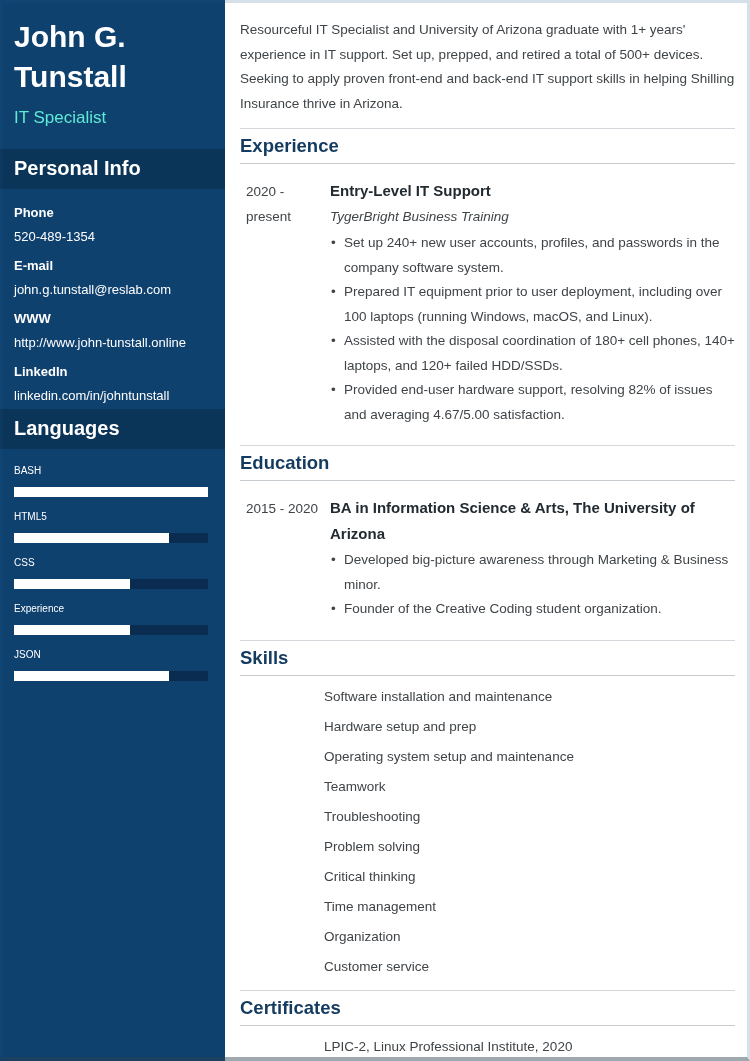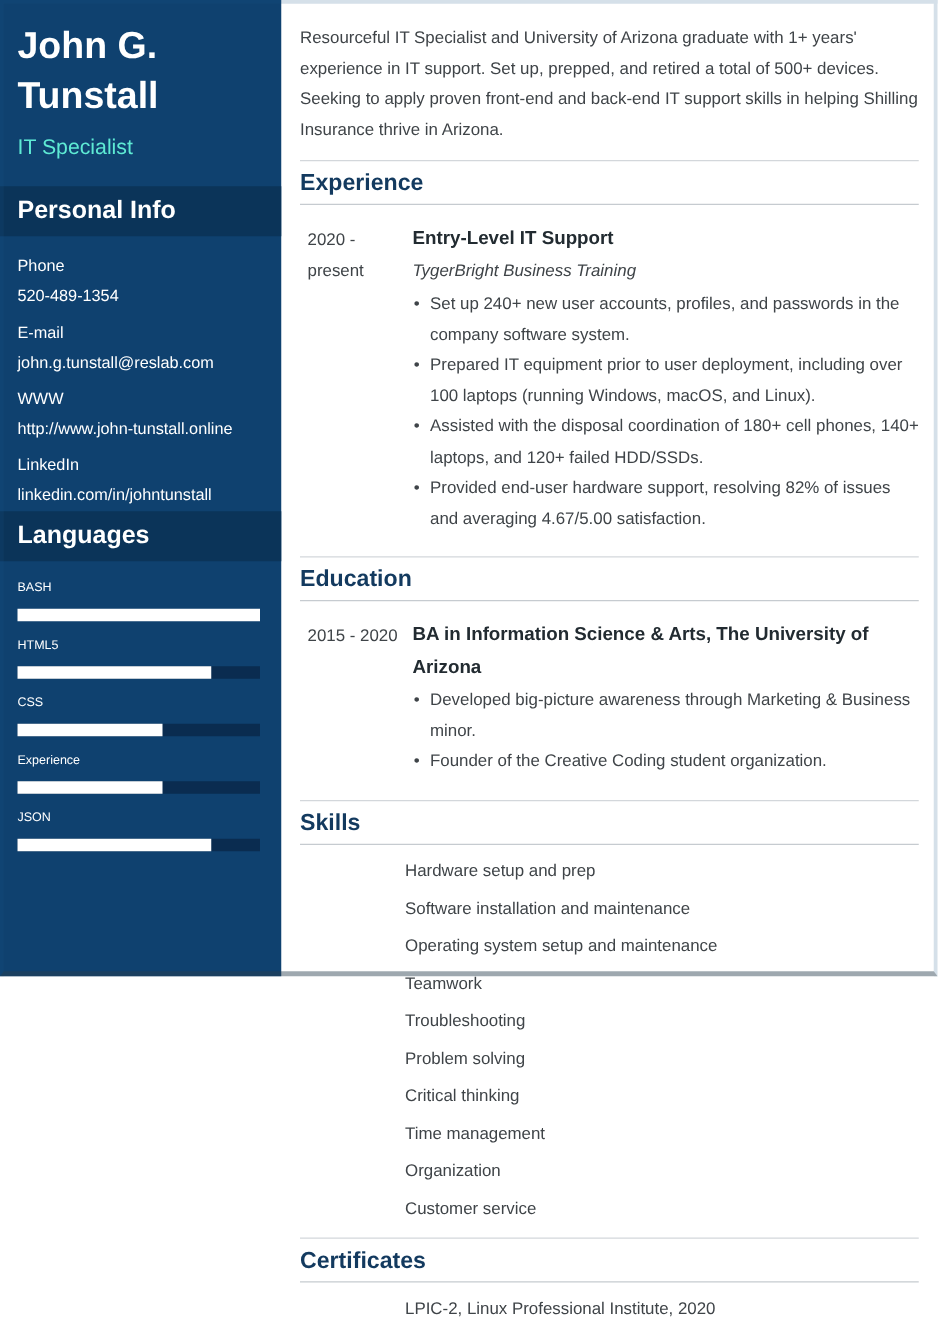--- a/index.html
+++ b/index.html
@@ -5,21 +5,21 @@
   * { box-sizing: border-box; }
   html, body { margin: 0; padding: 0; }
   body {
     width: 750px; height: 1061px; overflow: hidden;
     background: #ffffff;
     font-family: "Liberation Sans", "DejaVu Sans", sans-serif;
   }
   .page {
     position: relative;
     display: flex;
-    width: 750px; height: 781px;
+    width: 750px; height: 1061px;
     background: #ffffff;
   }
   
   .page::after {
     content: "";
     position: absolute; inset: 0;
     border: 3px solid rgba(27, 84, 133, 0.18);
     border-bottom: 4px solid rgba(43, 64, 80, 0.45);
     pointer-events: none;
   }
@@ -39,21 +39,21 @@
     font-size: 17px; line-height: 22px; font-weight: 400;
     color: #5eead4; margin: 0 14px 20px 14px;
   }
   .band {
     background: var(--band-bg, #0b3459);
     font-size: 20px; font-weight: bold;
     padding: 8px 14px 9px 14px;
     color: #ffffff;
   }
   .info-list { padding: 2px 14px 6px 14px; }
-  .info-label { font-size: 13px; font-weight: normal; margin: 14px 0 9px 0; }
+  .info-label { font-size: 13px; font-weight: bold; margin: 14px 0 9px 0; }
   .info-value { font-size: 13px; line-height: 15px; word-break: break-all; }
   .lang-list { padding: 2px 0 0 0; }
   .lang-name { font-size: 10px; margin: 14px 14px 11px 14px; }
   .bar {
     height: 10px; margin: 0 17px 7px 14px;
     background: var(--bar-track, #0a2c50);
   }
   .bar-fill { height: 100%; background: var(--bar-fill, #ffffff); }
 
   
@@ -193,22 +193,22 @@
         <h3 class="entry-title">BA in Information Science &amp; Arts, The University of Arizona</h3>
         <ul class="bullets">
           <li>Developed big-picture awareness through Marketing &amp; Business minor.</li>
           <li>Founder of the Creative Coding student organization.</li>
         </ul>
       </div>
     </div>
 
     <h2 class="section-heading">Skills</h2>
     <ul class="plain-list">
+      <li>Software installation and maintenance</li>
       <li>Hardware setup and prep</li>
-      <li>Software installation and maintenance</li>
       <li>Operating system setup and maintenance</li>
       <li>Teamwork</li>
       <li>Troubleshooting</li>
       <li>Problem solving</li>
       <li>Critical thinking</li>
       <li>Time management</li>
       <li>Organization</li>
       <li>Customer service</li>
     </ul>
 

